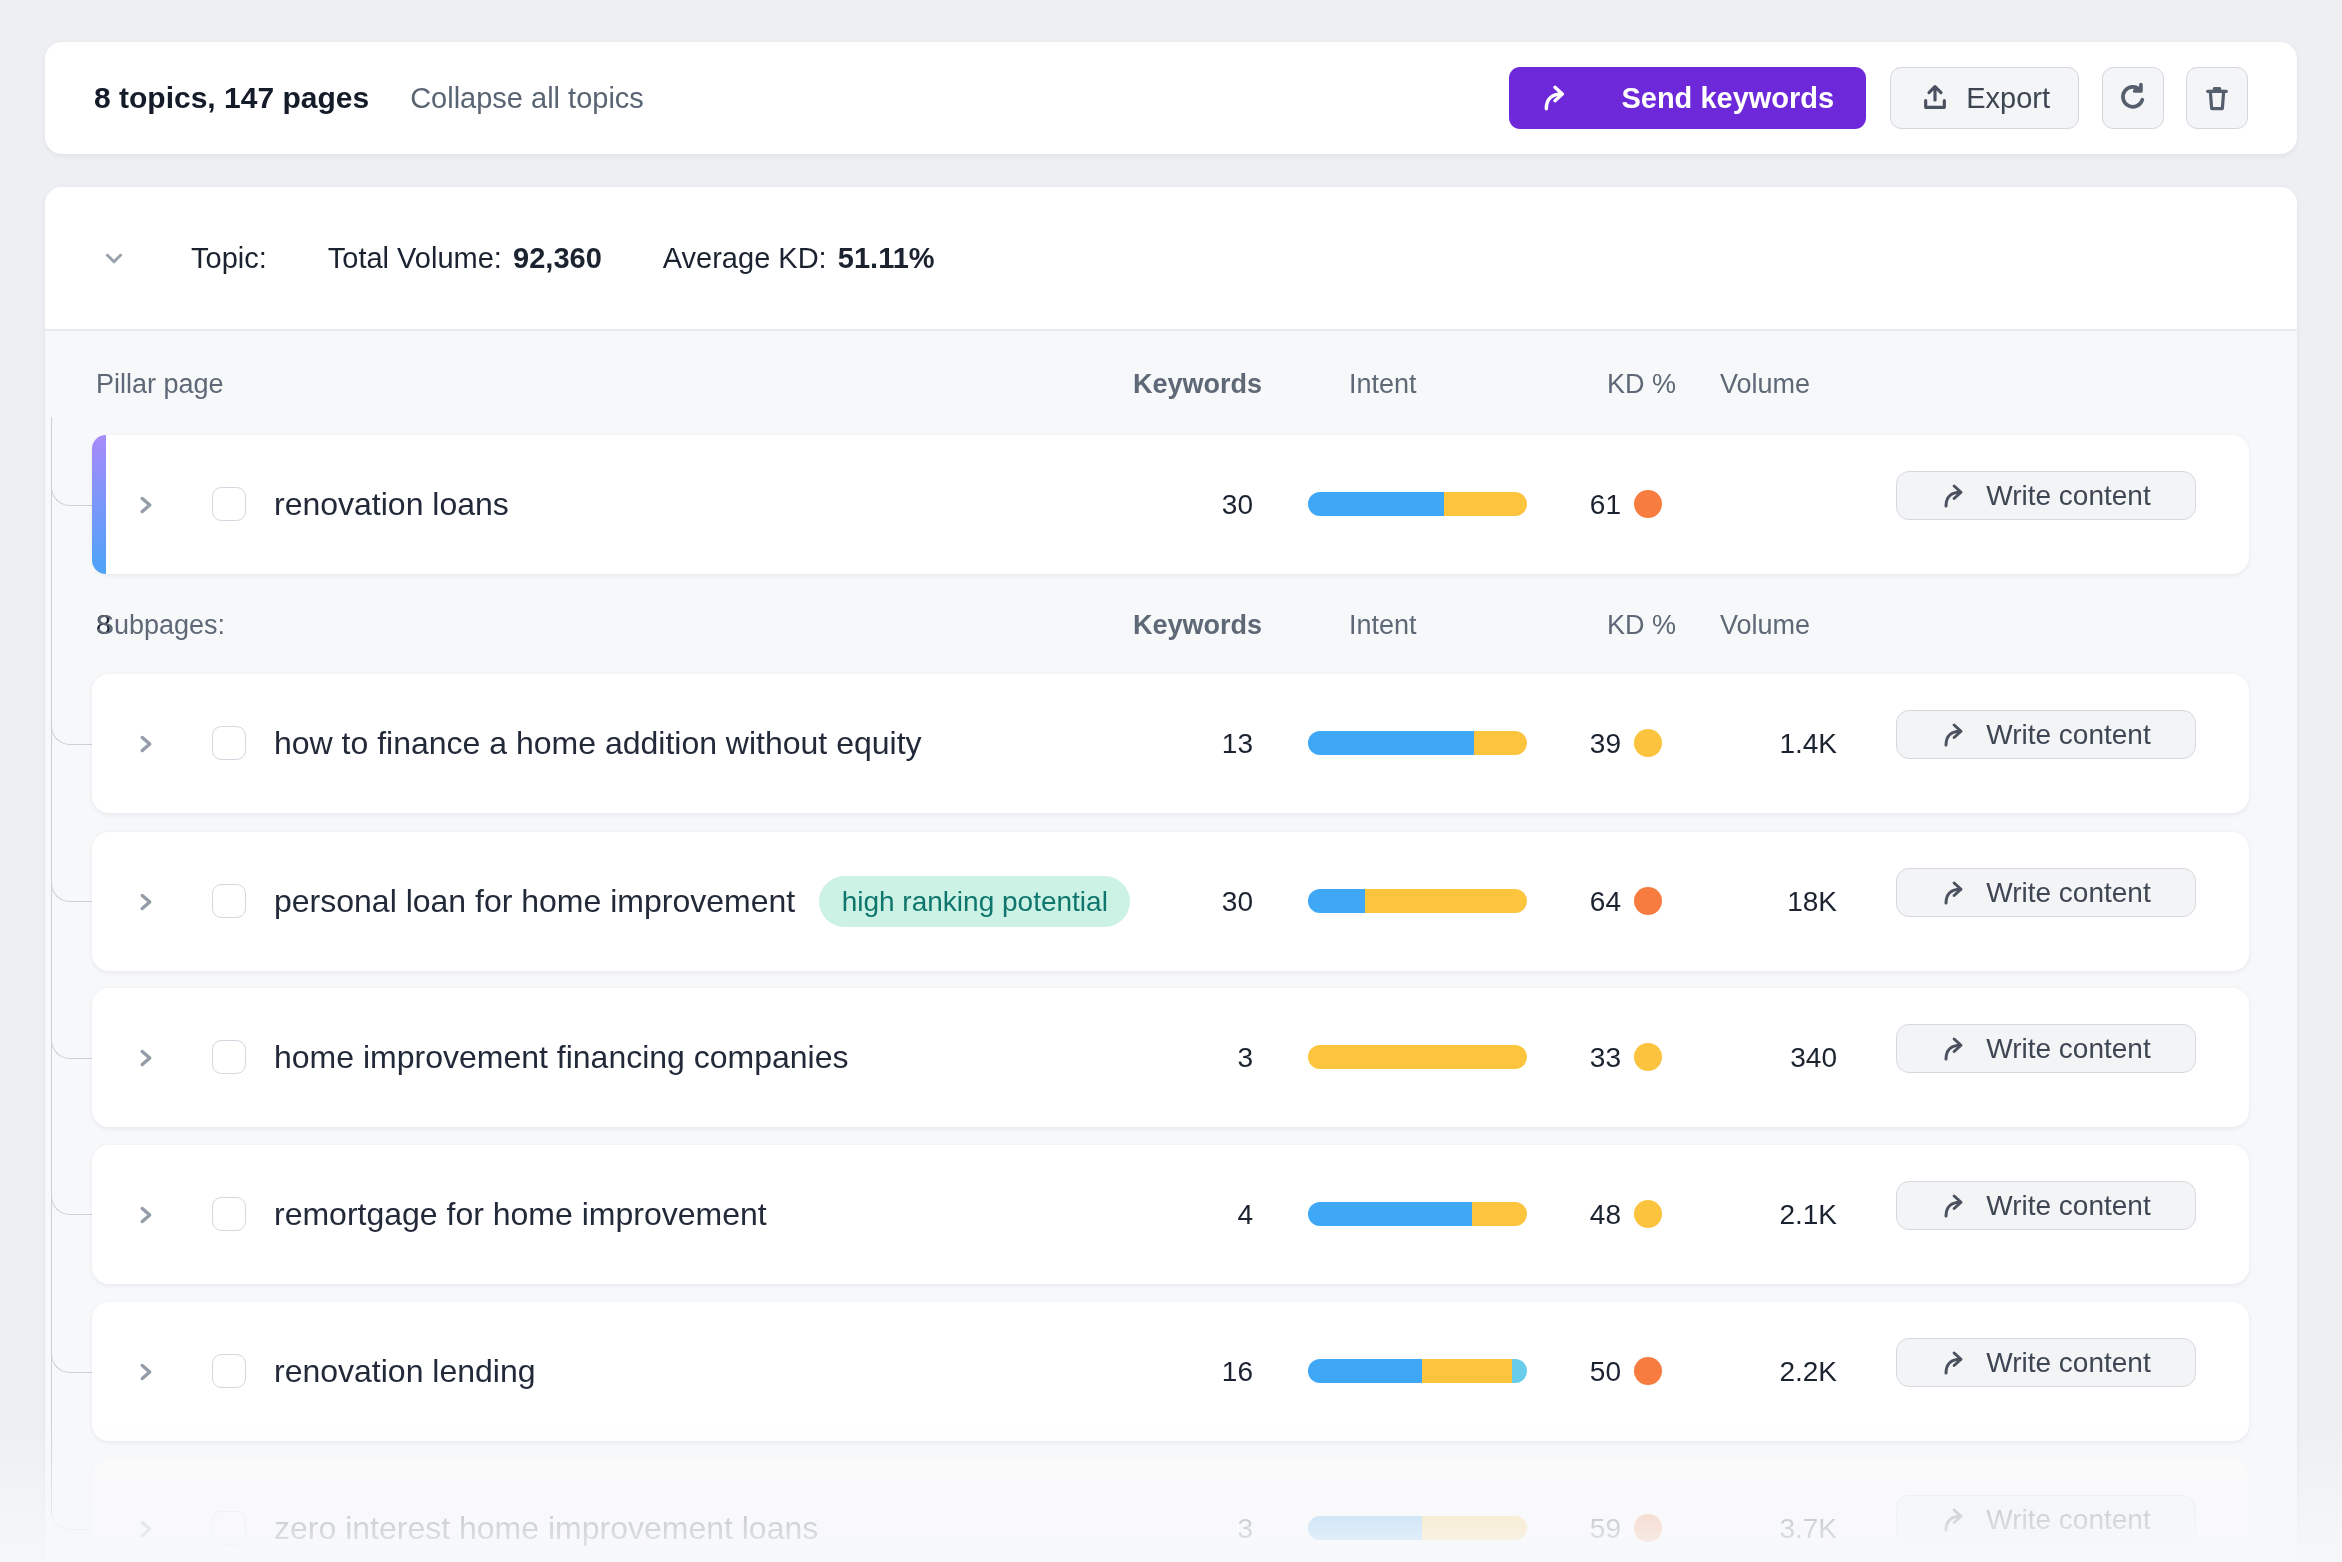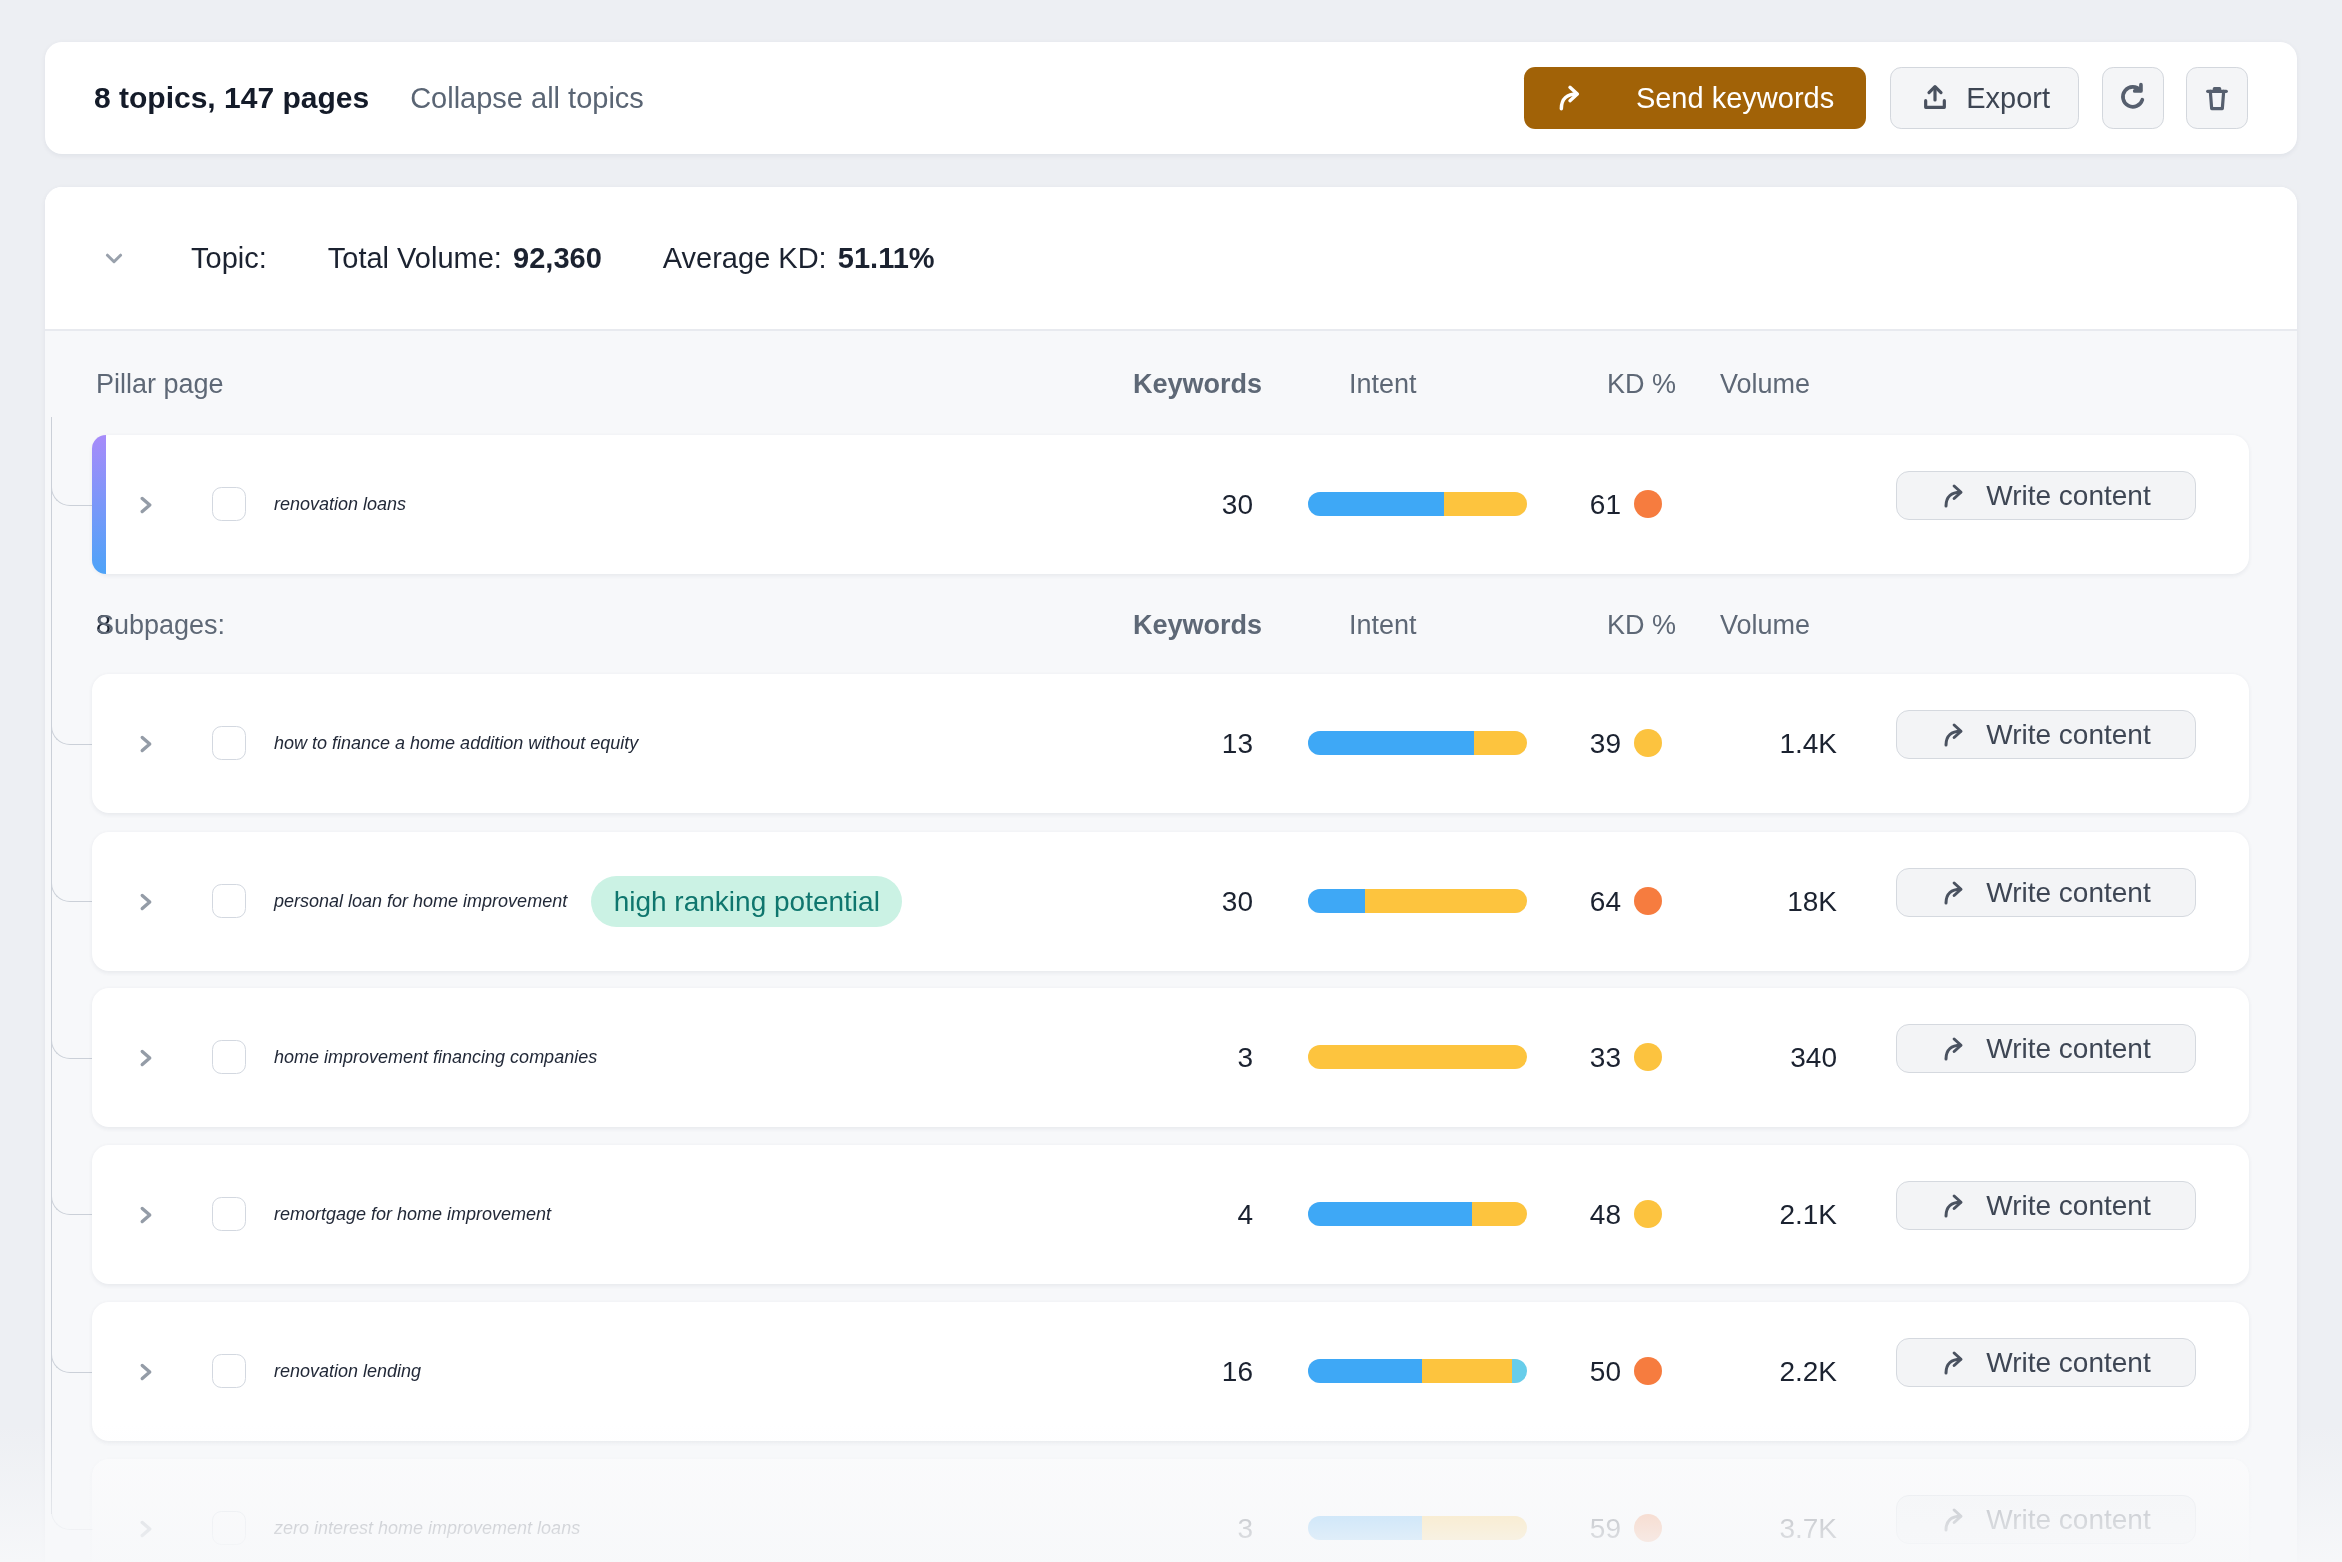--- a/index.html
+++ b/index.html
@@ -16,21 +16,21 @@
     position: absolute; left: 45px; top: 42px; width: 2252px; height: 112px;
     background: #fff; border-radius: 17px;
     box-shadow: 0 1.9px 5.6px rgba(25,35,60,.06);
     display: flex; align-items: center; padding: 0 49px;
   }
   .summary { font-size: 30px; font-weight: bold; color: #141b29; }
   .collapse-link { margin-left: 41px; font-size: 29px; color: #5a6574; cursor: pointer; }
   .topbar .spacer { flex: 1; }
   .btn { display: flex; align-items: center; justify-content: center; gap: 15px;
          height: 62px; border-radius: 11.2px; font-size: 29px; cursor: pointer; }
-  .btn-primary { padding: 0 32px; background: #a16207; color: #fff; font-weight: normal; border: none; gap: 48px; }
+  .btn-primary { padding: 0 32px; background: #6d28d9; color: #fff; font-weight: bold; border: none; gap: 48px; }
   .btn-secondary { padding: 0 28px; background: #f4f5f7; border: 1.9px solid #d3d7dd; color: #3d4553; }
   .icon-btn { width: 62px; height: 62px; padding: 0; margin-left: 22.5px; }
   .btn-secondary.txt { margin-left: 24px; }
   
   .main-card {
     position: absolute; left: 45px; top: 187px; width: 2252px; height: 1375px;
     background: #fff; border-radius: 17px 17px 0 0;
     box-shadow: 0 1.9px 5.6px rgba(25,35,60,.06); overflow: hidden;
   }
   .topic-row { position: absolute; top: 0; left: 0; right: 0; height: 142px;
@@ -60,21 +60,21 @@
     background: #fff; border-radius: 17px; box-shadow: 0 1.9px 4.7px rgba(30,40,70,.07); }
   .accent { position: absolute; left: 0; top: 0; bottom: 0; width: 14px;
     border-radius: 17px 0 0 17px;
     background: linear-gradient(180deg, #a78bfa 0%, #4da3f8 100%); }
   .row-chev { position: absolute; left: 39px; top: 0; bottom: 0; width: 32px;
     display: flex; align-items: center; cursor: pointer; }
   .checkbox { position: absolute; left: 120px; top: 52px; width: 34px; height: 34px;
     border: 1.9px solid #d3d8e0; border-radius: 9.4px; background: #fff; cursor: pointer; }
   .label-wrap { position: absolute; left: 182px; top: 0; bottom: 0;
     display: flex; align-items: center; gap: 24px; }
-  .row-label { font-size: 18px; color: #222938; font-style: italic; }
+  .row-label { font-size: 32px; color: #222938; }
   .badge { background: #cbf2e4; color: #0f766e; font-size: 28px;
     padding: 9.4px 22.5px; border-radius: 936px; white-space: nowrap; }
   .cell { position: absolute; top: 0; height: 139px; line-height: 139px;
     font-size: 28px; color: #1b2230; text-align: right; }
   .c-kw  { left: 1030px; width: 131px; }
   .c-kd  { left: 1435px; width: 94px; }
   .c-vol { left: 1593px; width: 152px; }
   .bar { position: absolute; left: 1216px; top: 57px; width: 219px; height: 24px;
     border-radius: 12px; overflow: hidden; display: flex; background: #eceef2; }
   .bar .seg { height: 100%; }

